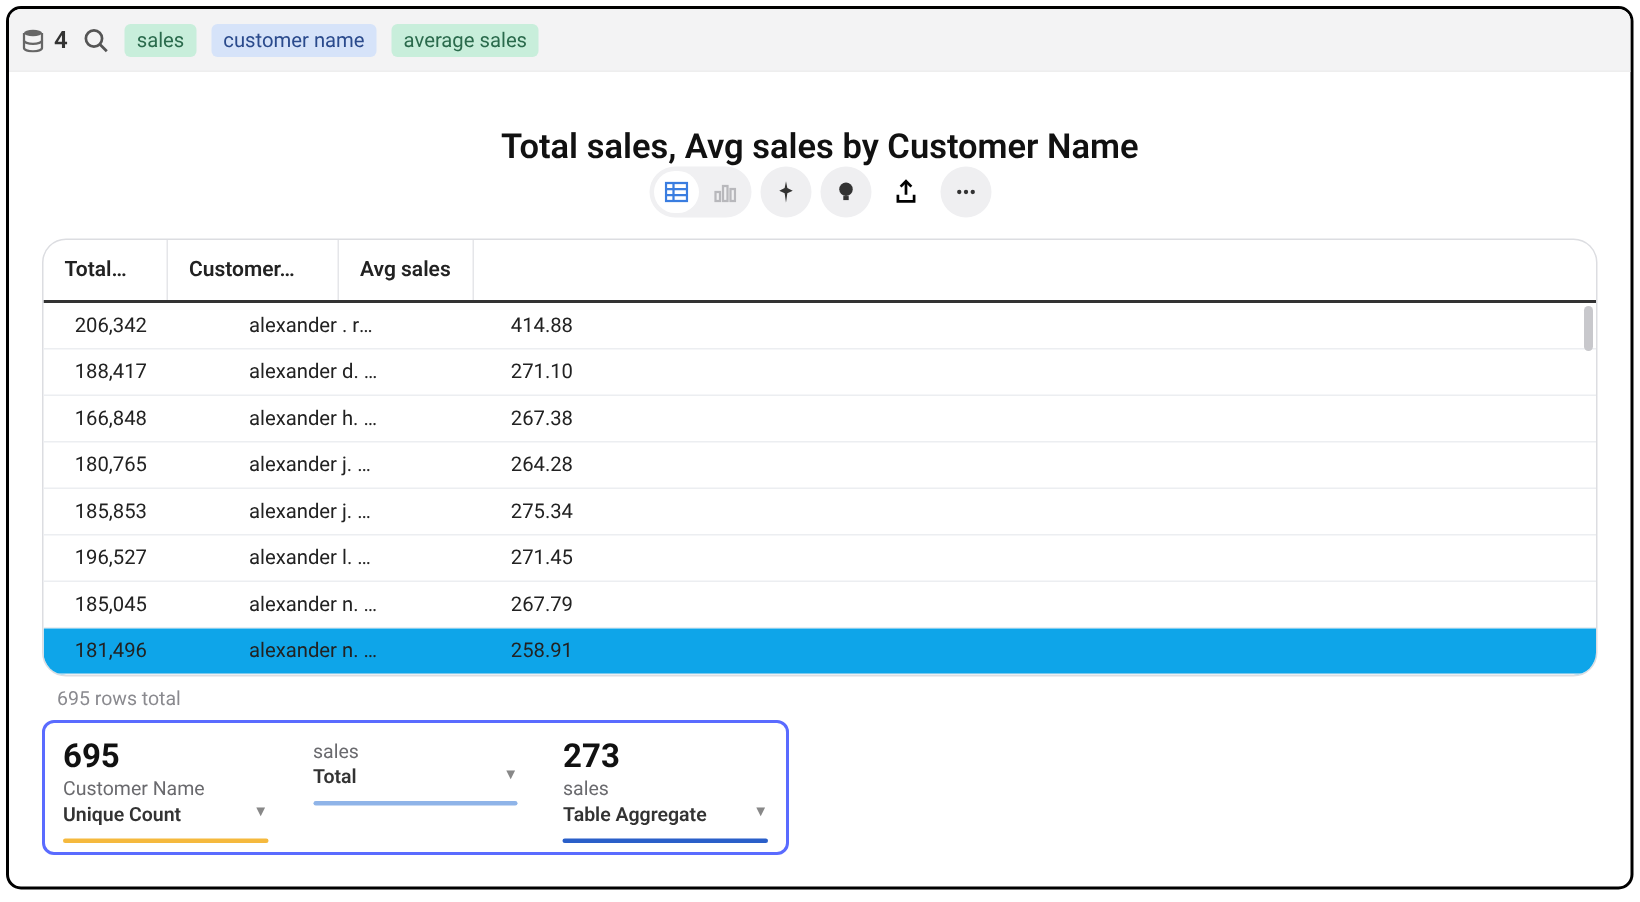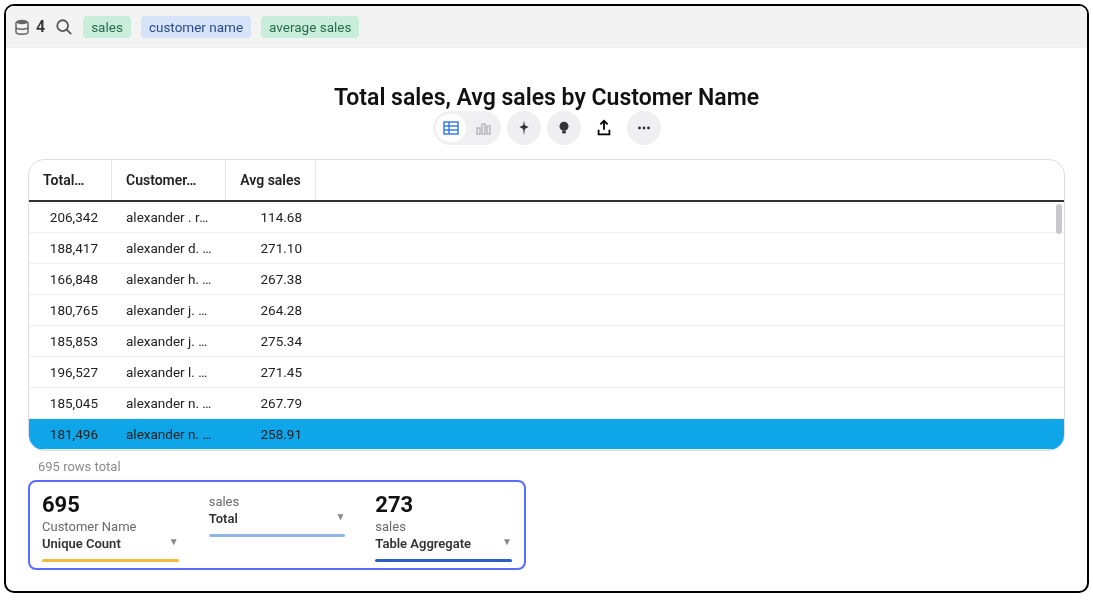--- a/index.html
+++ b/index.html
@@ -20,23 +20,23 @@
 .viewbtn{width:30px;height:28px;border-radius:16px;display:flex;align-items:center;justify-content:center;}
 .viewbtn.active{background:#fff;}
 .iconbtn{width:34px;height:34px;border-radius:50%;background:#efeff1;display:flex;align-items:center;justify-content:center;cursor:pointer;}
 .iconbtn svg{width:18px;height:18px;}
 .iconbtn.plain{background:transparent;}
 .table{border:1px solid #dcdde1;border-radius:16px;overflow:hidden;}
 .thead{display:flex;border-bottom:2px solid #333;}
 .th{padding:12px 14px;font-size:14px;font-weight:600;color:#222;border-right:1px solid #e5e6e9;white-space:nowrap;overflow:hidden;text-overflow:ellipsis;}
 .c1{width:83px;text-align:left;}
 .c2{width:114px;text-align:left;}
-.c3{width:90px;text-align:center;}
+.c3{width:90px;text-align:left;}
 .tbody{max-height:280px;overflow-y:auto;position:relative;}
-.tr{display:flex;border-bottom:1px solid #eceef1;height:31px;align-items:center;}
+.tr{display:flex;border-bottom:1px solid #eceef1;height:31px;align-items:center;gap:40px;}
 .tr.hl{background:#0ea5e9;}
 .td{padding:0 14px;font-size:13.5px;color:#222;white-space:nowrap;overflow:hidden;text-overflow:ellipsis;}
 .td.c1{text-align:right;}
 .td.c3{text-align:right;}
 .rowstotal{font-size:13px;color:#8a8a8f;margin:8px 0 6px 10px;}
 .summary{border:2px solid #5a6bff;border-radius:8px;padding:10px 12px 6px 12px;display:flex;gap:30px;width:498px;}
 .summitem{width:150px;}
 .summitem .big{font-size:22px;font-weight:700;color:#111;}
 .summitem .lbl{font-size:13px;color:#6a6a6e;margin-top:2px;}
 .summitem .sel{font-size:13px;font-weight:600;color:#333;margin-top:2px;display:flex;align-items:flex-start;justify-content:space-between;cursor:pointer;}
@@ -122,21 +122,21 @@
     <div class="thead">
       <div class="th c1">Total…</div>
       <div class="th c2">Customer…</div>
       <div class="th c3">Avg sales</div>
     </div>
     <div class="tbody" id="tbody">
       <div class="scrollhint"></div>
     <div class="tr">
             <div class="td c1">206,342</div>
             <div class="td c2">alexander . roy</div>
-            <div class="td c3">114.68</div>
+            <div class="td c3">414.88</div>
           </div>
           <div class="tr">
             <div class="td c1">188,417</div>
             <div class="td c2">alexander d. w…</div>
             <div class="td c3">271.10</div>
           </div>
           <div class="tr">
             <div class="td c1">166,848</div>
             <div class="td c2">alexander h. jo…</div>
             <div class="td c3">267.38</div>

